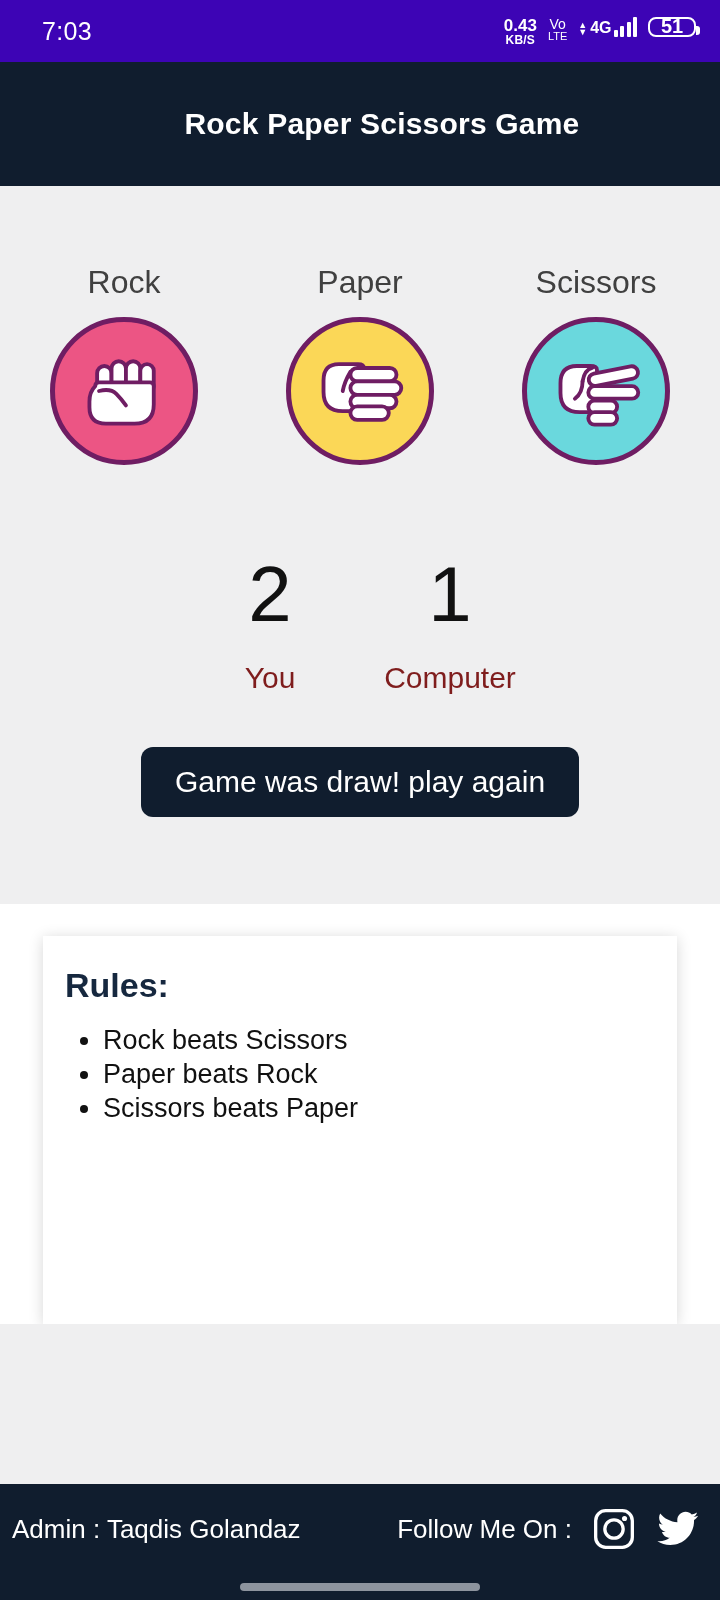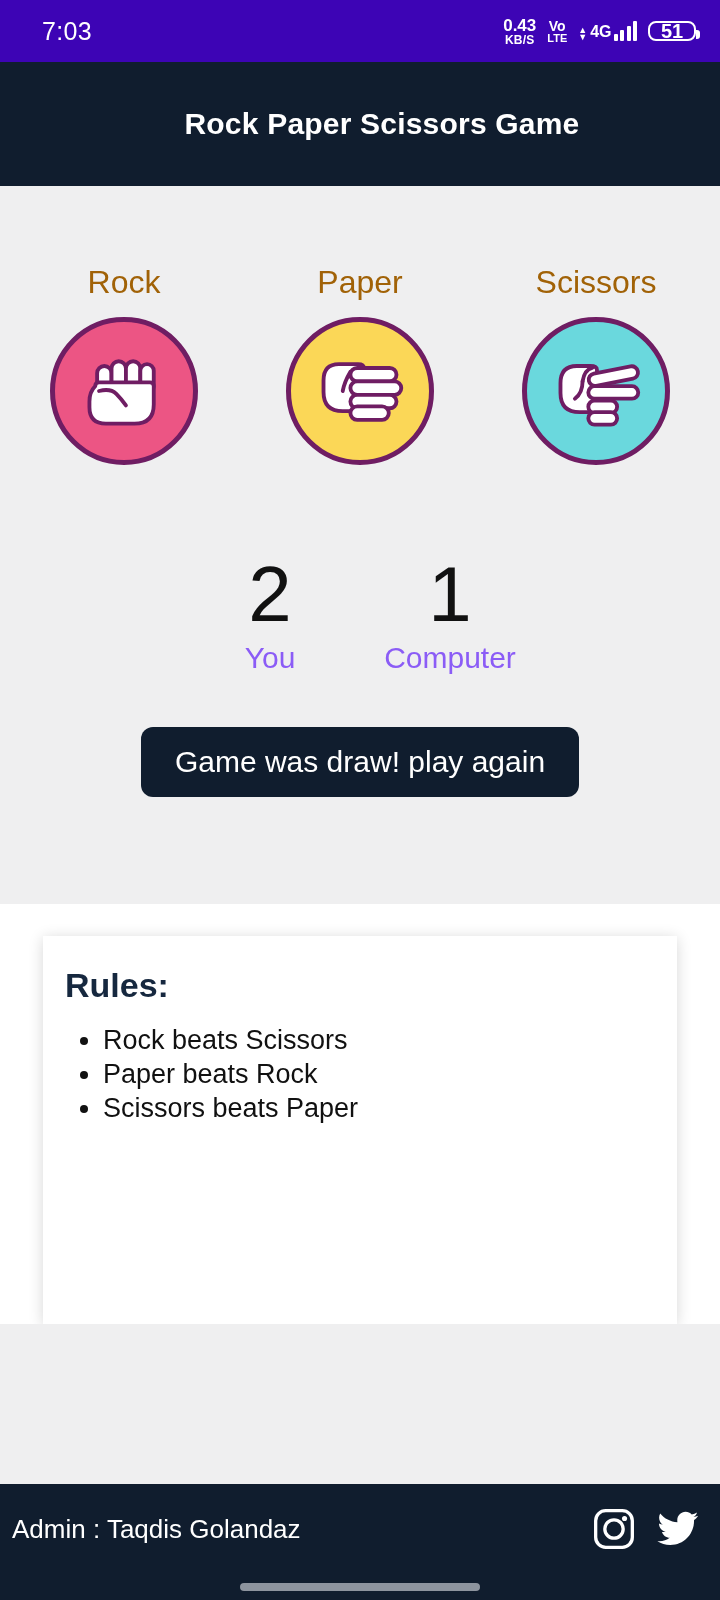--- a/index.html
+++ b/index.html
@@ -11,25 +11,25 @@
   }
   #app { width:720px; height:1600px; position:relative; display:flex; flex-direction:column; }
 
   
   .statusbar {
     height:62px; background:#3d04b5; color:#fff;
     display:flex; align-items:center; justify-content:space-between;
     padding:0 24px 0 42px; flex:0 0 62px;
   }
   .sb-time { font-size:25px; letter-spacing:.3px; }
-  .sb-right { display:flex; align-items:center; gap:11px; }
+  .sb-right { display:flex; align-items:flex-start; gap:11px; }
   .sb-speed { display:flex; flex-direction:column; align-items:center; line-height:1.0; font-weight:bold; }
   .sb-speed .v { font-size:17px; }
   .sb-speed .u { font-size:12px; letter-spacing:.2px; }
-  .sb-volte { display:flex; flex-direction:column; align-items:center; line-height:1.0; font-weight:bold; }
+  .sb-volte { display:flex; flex-direction:column; align-items:center; line-height:1.0; font-weight:normal; }
   .sb-volte .a { font-size:14px; }
   .sb-volte .b { font-size:11px; }
   .sb-net { display:flex; align-items:flex-end; gap:2px; }
   .sb-4g { font-size:16px; font-weight:bold; display:flex; align-items:center; }
   .sb-arrows { font-size:9px; line-height:.8; display:flex; flex-direction:column; margin-right:1px; }
   .bars { display:flex; align-items:flex-end; gap:2.5px; height:20px; }
   .bars i { display:block; width:4px; background:#fff; border-radius:1px; }
   .bars i:nth-child(1){ height:7px; }
   .bars i:nth-child(2){ height:11px; }
   .bars i:nth-child(3){ height:15px; }
@@ -50,32 +50,32 @@
   }
   .appheader h1 { font-size:30px; font-weight:bold; letter-spacing:.2px; }
 
   
   .gamesection {
     flex:0 0 718px; background:#efeff0; position:relative;
     display:flex; flex-direction:column; align-items:center;
   }
   .choices { display:flex; justify-content:center; gap:0; margin-top:78px; width:100%; }
   .choice { width:236px; display:flex; flex-direction:column; align-items:center; cursor:pointer; }
-  .choice-label { font-size:32px; color:#a16207; margin-bottom:16px; }
+  .choice-label { font-size:32px; color:#404040; margin-bottom:16px; }
   .circle {
     width:148px; height:148px; border-radius:50%;
     border:5px solid #6f1d63;
     display:flex; align-items:center; justify-content:center;
   }
   .circle svg { width:96px; height:96px; display:block; }
 
   .scores { display:flex; justify-content:center; margin-top:92px; gap:0; }
   .score { width:180px; display:flex; flex-direction:column; align-items:center; }
   .score .num { font-size:78px; line-height:.95; color:#111; font-weight:400; }
-  .score .who { font-size:30px; color:#8b5cf6; margin-top:10px; }
+  .score .who { font-size:30px; color:#7f1d1d; margin-top:30px; }
 
   .resultbtn {
     margin-top:52px; background:#101d2e; color:#fff;
     border-radius:12px; padding:18px 34px; font-size:30px;
     display:inline-block; cursor:pointer; border:none;
     font-family:"Liberation Sans", sans-serif;
   }
 
   
   .whitesection {
@@ -234,20 +234,21 @@
         <li>Scissors beats Paper</li>
       </ul>
     </div>
   </div>
 
   <div class="grayfill"></div>
 
   <div class="footer">
     <div class="admin">Admin :  Taqdis Golandaz</div>
     <div class="follow">
+      <span class="follow-label">Follow Me On :</span>
       <span class="social">
         <svg viewBox="0 0 48 48">
           <rect x="4" y="4" width="40" height="40" rx="11" fill="none" stroke="#fff" stroke-width="3.6"></rect>
           <circle cx="24" cy="24" r="10" fill="none" stroke="#fff" stroke-width="3.6"></circle>
           <circle cx="35.5" cy="12.5" r="2.8" fill="#fff"></circle>
         </svg>
       </span>
       <span class="social">
         <svg viewBox="0 0 48 48">
           <path fill="#fff" d="M46 9.6c-1.6.7-3.4 1.2-5.2 1.4 1.9-1.1 3.3-2.9 4-5-1.8 1.1-3.8 1.8-5.8 2.2C37.3 6.4 34.9 5.3 32.3 5.3c-5 0-9.1 4.1-9.1 9.1 0 .7.1 1.4.2 2.1-7.6-.4-14.3-4-18.8-9.5-.8 1.3-1.2 2.9-1.2 4.6 0 3.2 1.6 6 4 7.6-1.5 0-2.9-.4-4.1-1.1v.1c0 4.4 3.1 8.1 7.3 8.9-.8.2-1.6.3-2.4.3-.6 0-1.1-.1-1.7-.2 1.2 3.6 4.5 6.3 8.5 6.3-3.1 2.4-7 3.9-11.3 3.9-.7 0-1.5 0-2.2-.1 4 2.6 8.8 4.1 14 4.1 16.8 0 26-13.9 26-26v-1.2C43.2 13.1 44.8 11.5 46 9.6z"></path>

